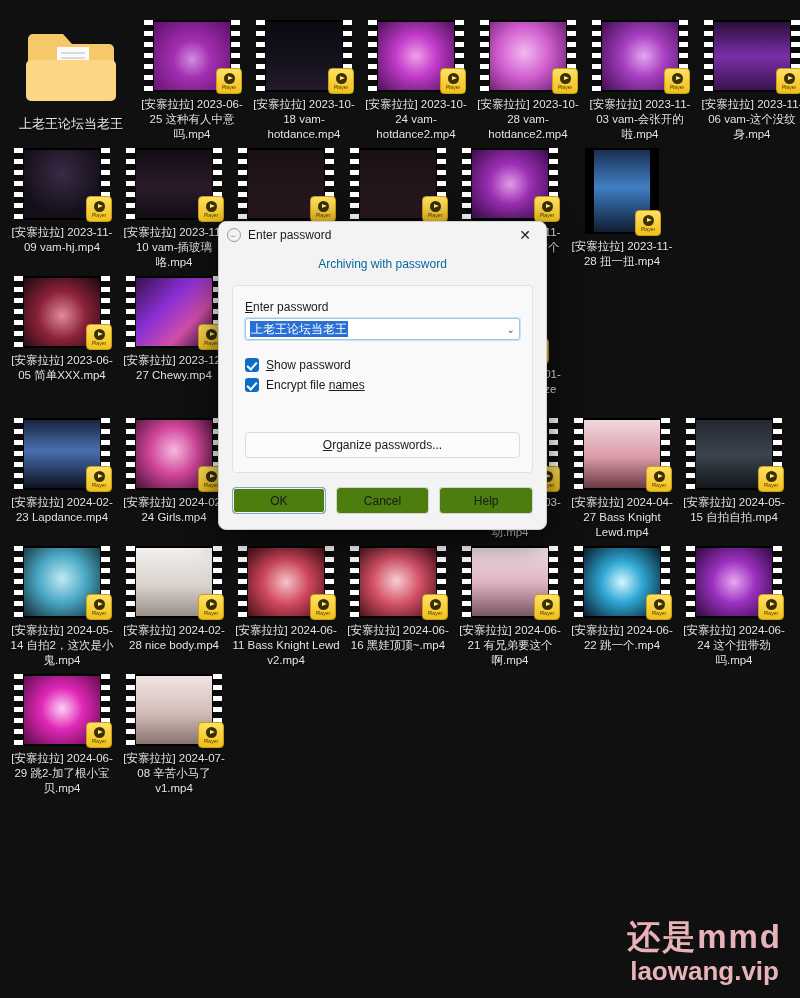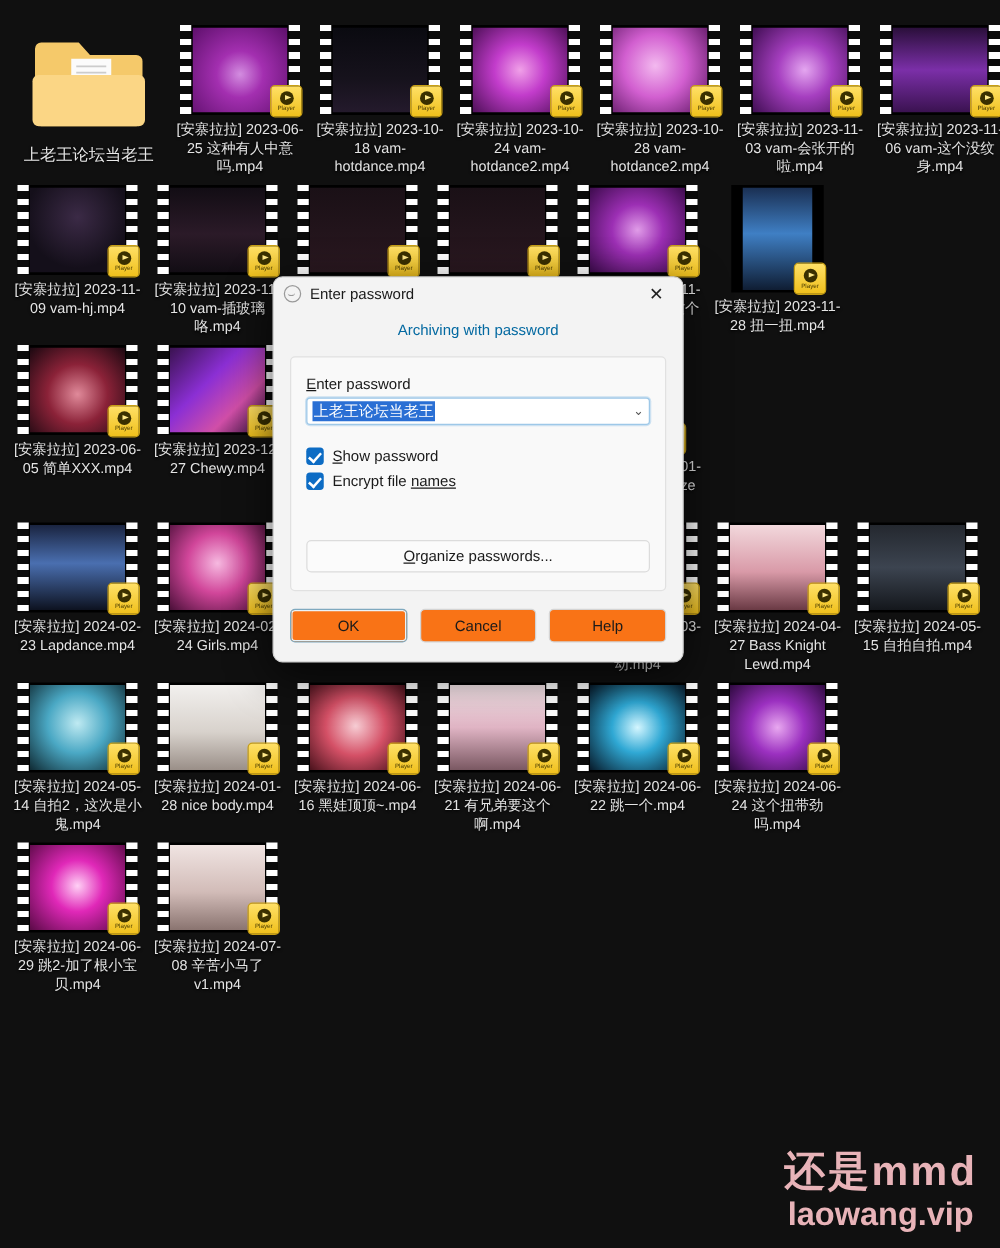--- a/index.html
+++ b/index.html
@@ -187,21 +187,21 @@
     border-radius: 4px;
     display: flex; align-items: center; justify-content: center;
     font-size: 12px; cursor: default;
   }
   #dlg-buttons {
     display: flex; gap: 10px;
     padding: 14px 13px 15px 13px;
   }
   .dlg-btn {
     flex: 1; height: 27px;
-    background: #f97316; border: 1px solid #d4d4d4;
+    background: #4d7c0f; border: 1px solid #d4d4d4;
     border-radius: 4px;
     display: flex; align-items: center; justify-content: center;
     font-size: 12px; cursor: default;
   }
   .dlg-btn.primary { border-color: #7fa9bf; box-shadow: inset 0 0 0 1px #eaf3f8; }
 </style>
 </head>
 <body>
 
 <div id="desktop">
@@ -579,21 +579,35 @@
           <div class="thumb-inner">
             <div class="art" style="background: linear-gradient(rgb(242, 240, 238), rgb(216, 210, 204) 55%, rgb(154, 143, 136));"></div>
           </div>
           <div class="strip l"></div>
           <div class="strip r"></div>
           <div class="play-badge">
             <div class="circ"></div>
             <div class="ptxt">Player</div>
           </div>
         </div>
-        <div class="file-label">[安寨拉拉] 2024-01-28 nice body.mp4</div>
+        <div class="file-label">[安寨拉拉] 2024-02-28 nice body.mp4</div>
+      </div>
+      <div class="cell">
+        <div class="thumb">
+          <div class="thumb-inner">
+            <div class="art" style="background: radial-gradient(circle, rgb(245, 194, 200) 0%, rgb(208, 71, 92) 45%, rgb(74, 16, 24) 100%);"></div>
+          </div>
+          <div class="strip l"></div>
+          <div class="strip r"></div>
+          <div class="play-badge">
+            <div class="circ"></div>
+            <div class="ptxt">Player</div>
+          </div>
+        </div>
+        <div class="file-label">[安寨拉拉] 2024-06-11 Bass Knight Lewd v2.mp4</div>
       </div>
       <div class="cell">
         <div class="thumb">
           <div class="thumb-inner">
             <div class="art" style="background: radial-gradient(circle at 48% 48%, rgb(247, 205, 212) 0%, rgb(212, 80, 102) 45%, rgb(63, 13, 22) 100%);"></div>
           </div>
           <div class="strip l"></div>
           <div class="strip r"></div>
           <div class="play-badge">
             <div class="circ"></div>

